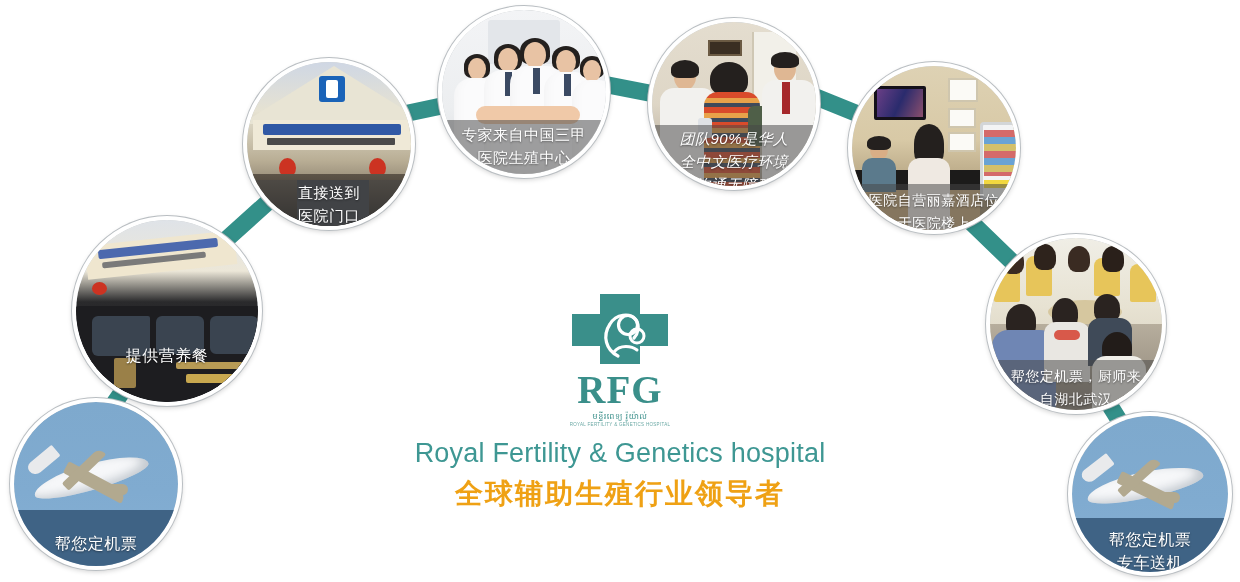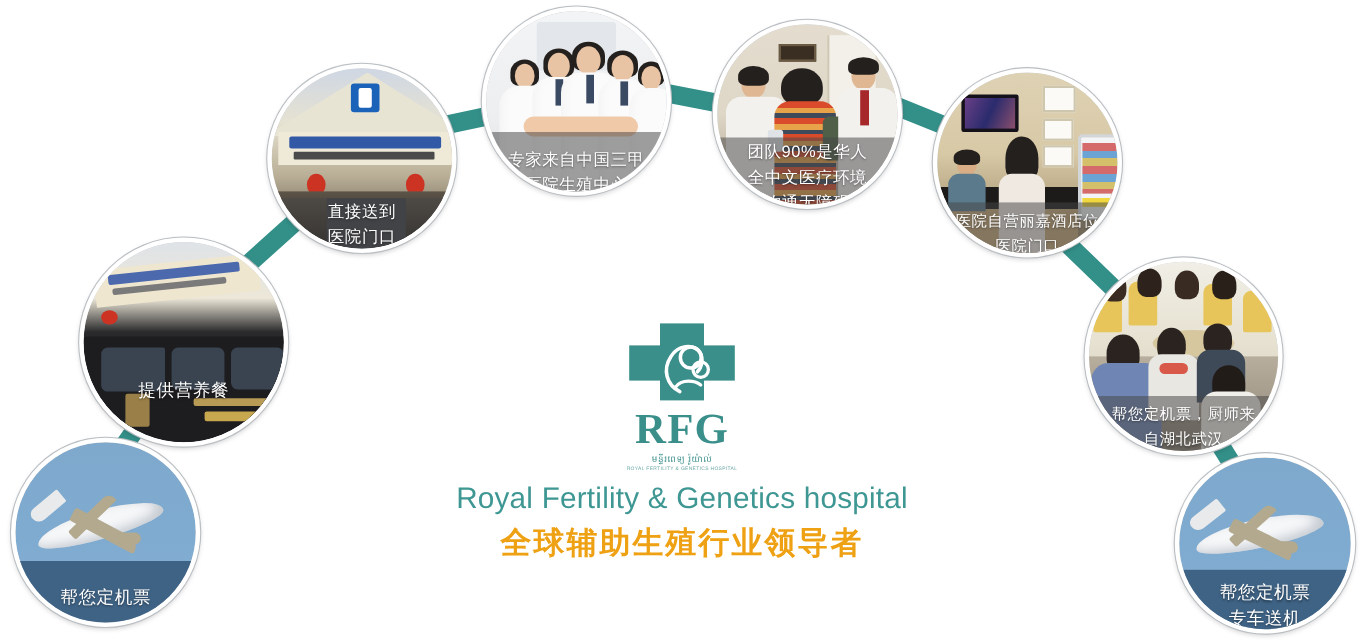--- a/index.html
+++ b/index.html
@@ -208,21 +208,21 @@
         <div class="hair" style="left:110px; top:36px; width:28px; height:24px;"></div>
         <div class="head" style="left:114px; top:40px; width:20px; height:24px;"></div>
         <div class="doc" style="left:102px; top:62px; width:48px; height:110px;"></div>
         <div class="tie" style="left:122px; top:64px; width:7px; height:22px;"></div>
         <div class="hair" style="left:138px; top:46px; width:24px; height:22px;"></div>
         <div class="head" style="left:141px; top:50px; width:18px; height:22px;"></div>
         <div class="doc" style="left:130px; top:70px; width:44px; height:102px;"></div>
         <div style="position:absolute; left:34px; top:96px; width:104px; height:18px; background:#f0c9a8; border-radius:9px;"></div>
       </div>
     </div>
-    <div class="caption cap-band" style="top:110px; height:62px; padding-top:15px;font-family:Liberation Mono, monospace;">专家来自中国三甲
+    <div class="caption cap-band" style="top:110px; height:62px; padding-top:3px;">专家来自中国三甲
 医院生殖中心</div>
   </div>
 
   <div class="node" style="left:648px; top:18px; width:172px; height:172px;">
     <div class="photo">
       <div class="scene roombg">
         <div class="frame" style="left:56px; top:18px; width:34px; height:16px; background:#3a2e22; border-color:#6b5a43;"></div>
         <div style="position:absolute; left:100px; top:10px; width:44px; height:96px; background:#f2f0e9; border-left:2px solid #cfc7b4;"></div>
         <div class="head" style="left:22px; top:42px; width:22px; height:26px; background:#dfb793;"></div>
         <div class="hair" style="left:19px; top:38px; width:28px; height:18px;"></div>
@@ -230,21 +230,21 @@
         <div class="hair" style="left:58px; top:40px; width:38px; height:34px; border-radius:50% 50% 40% 40%;"></div>
         <div class="stripeShirt" style="left:52px; top:70px; width:56px; height:102px;"></div>
         <div style="position:absolute; left:96px; top:84px; width:28px; height:40px; background:#4f5f48; border-radius:6px;"></div>
         <div class="head" style="left:122px; top:34px; width:22px; height:26px; background:#dfb793;"></div>
         <div class="hair" style="left:119px; top:30px; width:28px; height:16px;"></div>
         <div class="whiteShirt" style="left:110px; top:58px; width:54px; height:114px;"></div>
         <div class="tie" style="left:130px; top:60px; width:8px; height:32px; background:#a6282b;"></div>
         <div style="position:absolute; left:46px; top:96px; width:14px; height:20px; background:#dfe2e6; border-radius:3px;"></div>
       </div>
     </div>
-    <div class="caption cap-band" style="top:103px; height:69px; padding-top:2px;">团队90%是华人
+    <div class="caption cap-band" style="top:103px; height:69px; padding-top:2px;font-style:italic;">团队90%是华人
 全中文医疗环境
 沟通无障碍</div>
   </div>
 
   <div class="node" style="left:848px; top:62px; width:172px; height:172px;">
     <div class="photo">
       <div class="scene lobbybg">
         <div class="tv" style="left:22px; top:20px; width:52px; height:34px;"></div>
         <div class="frame" style="left:96px; top:12px; width:30px; height:24px;"></div>
         <div class="frame" style="left:96px; top:42px; width:28px; height:20px;"></div>
@@ -256,21 +256,21 @@
         <div class="counter" style="left:0; top:104px; width:128px; height:20px;"></div>
         <div style="position:absolute; left:0; top:124px; width:128px; height:48px; background:#c9a97a;"></div>
         <div class="head" style="left:18px; top:74px; width:18px; height:20px; background:#d9ae86;"></div>
         <div class="hair" style="left:15px; top:70px; width:24px; height:14px;"></div>
         <div style="position:absolute; left:10px; top:92px; width:34px; height:34px; background:#5b7a8c; border-radius:10px 10px 0 0;"></div>
         <div class="hair" style="left:62px; top:58px; width:30px; height:40px; border-radius:50% 50% 30% 30%;"></div>
         <div style="position:absolute; left:56px; top:92px; width:42px; height:80px; background:#efe9e2; border-radius:12px 12px 0 0;"></div>
       </div>
     </div>
     <div class="caption cap-band" style="top:118px; height:54px; padding-top:5px; font-size:14px;">医院自营丽嘉酒店位
-医院门口</div>
+于医院楼上</div>
   </div>
 
   <div class="node" style="left:986px; top:234px; width:180px; height:180px;">
     <div class="photo">
       <div class="scene dinebg">
         <div class="chair" style="left:4px; top:24px; width:26px; height:40px;"></div>
         <div class="chair" style="left:36px; top:18px; width:26px; height:40px;"></div>
         <div class="chair" style="left:104px; top:20px; width:26px; height:38px;"></div>
         <div class="chair" style="left:140px; top:26px; width:26px; height:38px;"></div>
         <div class="person" style="left:12px; top:10px; width:22px; height:26px; background:#3a2b22;"></div>

